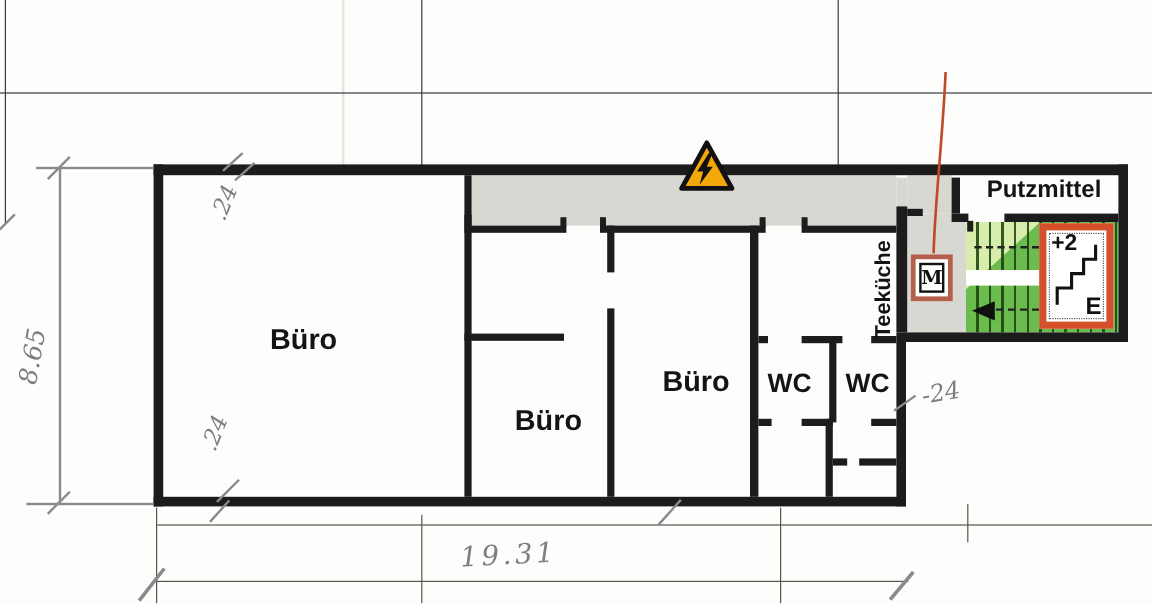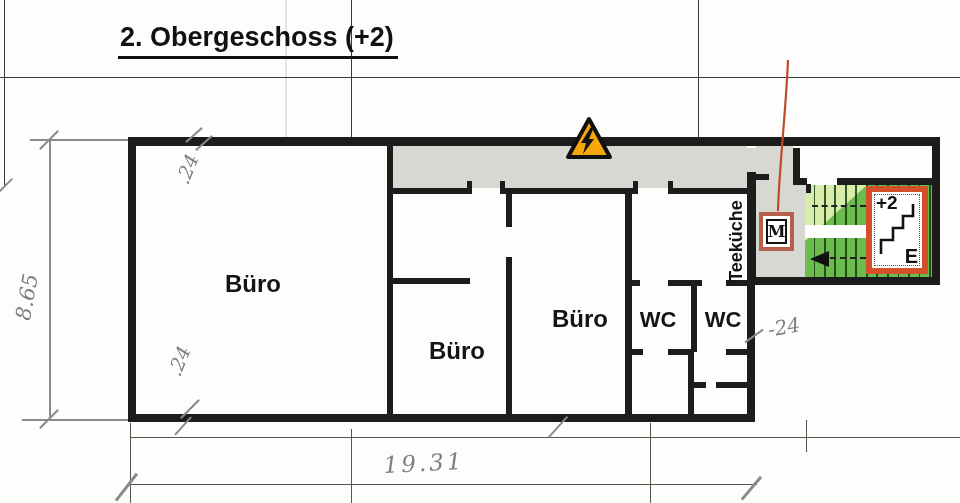--- a/index.html
+++ b/index.html
@@ -50,21 +50,20 @@
 <body>
 
 <div id="sheet">
 
   <div class="grid" style="left:0;top:77px;width:960px;height:1.3px"></div>
   <div class="grid" style="left:4px;top:0;width:1.3px;height:187px"></div>
   <div class="grid" style="left:351px;top:0;width:1.3px;height:140px"></div>
   <div class="grid" style="left:698px;top:0;width:1.3px;height:140px"></div>
   <div class="grid-faint" style="left:285px;top:0;width:2px;height:140px"></div>
 
-  <div id="title">2. Obergeschoss (+2)</div>
 
   <div class="gray" style="left:393px;top:146px;width:354px;height:42px"></div>
   <div class="gray" style="left:747px;top:148px;width:9px;height:26px"></div>
   <div class="gray" style="left:756px;top:146px;width:37px;height:32px"></div>
   <div class="gray" style="left:756px;top:178px;width:49px;height:99px"></div>
 
   <div id="stair-bg"></div>
   <div id="stair-wedge"></div>
   <div id="stair-treads"></div>
   <div id="stair-landing"></div>
@@ -108,20 +107,21 @@
   <div class="w" style="left:633px;top:181px;width:5px;height:8px"></div>
   <div class="w" style="left:668px;top:181px;width:5px;height:8px"></div>
   <div class="w" style="left:756px;top:174px;width:13px;height:6px"></div>
   <div class="w" style="left:806px;top:184px;width:5px;height:9px"></div>
 
   <div class="lbl" style="left:253px;top:284px;font-size:24px">Büro</div>
   <div class="lbl" style="left:457px;top:351px;font-size:24px">Büro</div>
   <div class="lbl" style="left:580px;top:319px;font-size:24px">Büro</div>
   <div class="lbl" style="left:658px;top:320px;font-size:22px">WC</div>
   <div class="lbl" style="left:723px;top:320px;font-size:22px">WC</div>
+  <div class="lbl" style="left:870px;top:159px;font-size:20px">Putzmittel</div>
   <div class="lbl" style="left:736px;top:241px;font-size:18px;transform:translate(-50%,-50%) rotate(-90deg)">Teeküche</div>
 
   <div id="stair-sign">
     <div class="inner"></div>
     <span id="sign-level">+2</span>
     <span id="sign-exit">E</span>
     <svg width="50" height="76" viewBox="0 0 50 76" style="position:absolute;left:0;top:0">
       <path d="M41 12 V 24 H 31 V 36 H 21 V 48 H 9 V 62" fill="none" stroke="#111" stroke-width="2.6"></path>
     </svg>
   </div>

